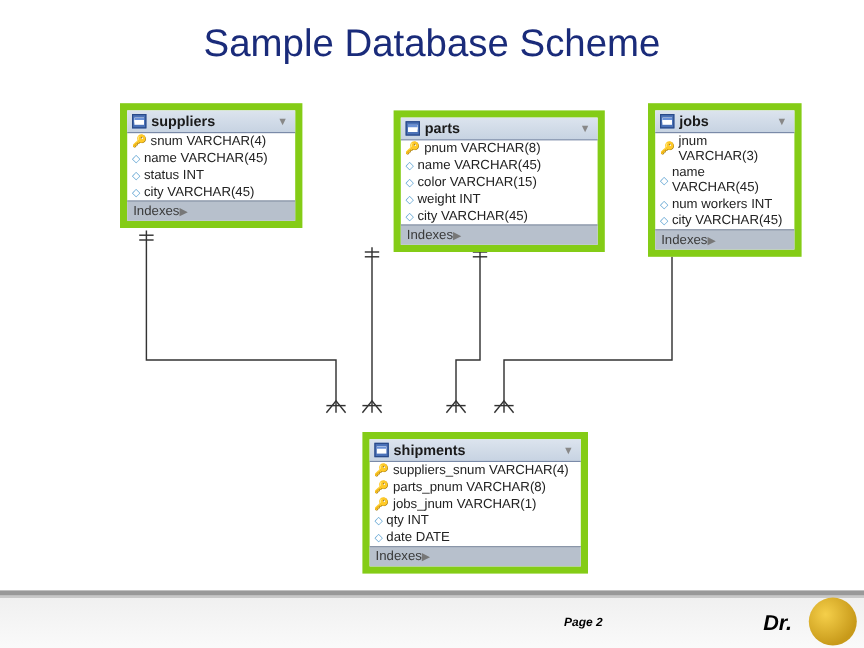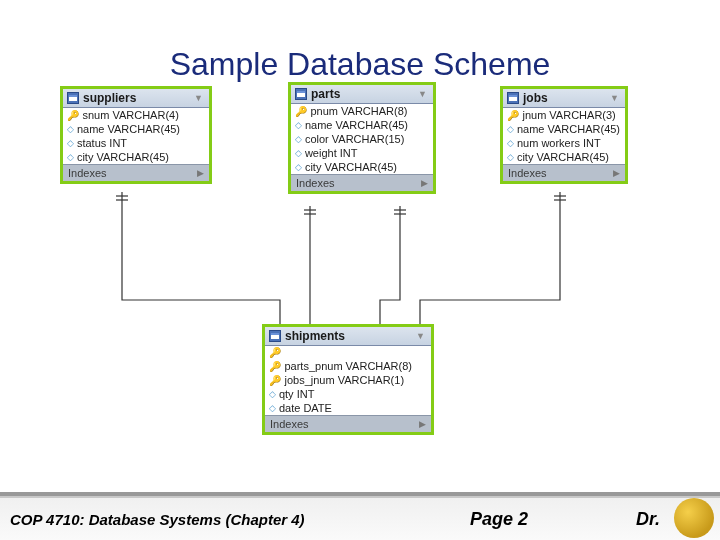--- a/index.html
+++ b/index.html
@@ -11,34 +11,34 @@
     font-family: Arial, sans-serif;
     position: relative;
     overflow: hidden;
   }
   .title {
     text-align: center;
     font-size: 32px;
     color: #1a2b7a;
     padding: 18px 0 8px 0;
     font-weight: normal;
-    margin-top: 28px;
   }
   .canvas {
     position: absolute;
     top: 0; left: 0;
     width: 720px; height: 540px;
     pointer-events: none;
   }
   .table-box {
     position: absolute;
-    border: 3px solid #84cc16;
+    border: 6px solid #84cc16;
     background: #fff;
     font-size: 11px;
     width: 158px;
+    margin-left: 40px;
   }
   .thead {
     background: linear-gradient(#dce4ee, #c7d3e2);
     border-bottom: 1px solid #7a8aa8;
     padding: 2px 4px;
     display: flex;
     align-items: center;
     font-weight: bold;
     color: #1a1a1a;
     font-size: 12px;
@@ -79,21 +79,20 @@
     margin-right: 3px;
     font-size: 9px;
   }
   .idx {
     background: #b7c0cc;
     color: #3a3a3a;
     padding: 2px 5px;
     border-top: 1px solid #8a96a8;
     font-size: 11px;
     display: flex;
-    justify-content: space-between;
     align-items: center;
   }
   .idx .tri-r { color: #777; font-size: 9px; }
   .footer-bar {
     position: absolute;
     bottom: 0; left: 0; right: 0;
     height: 44px;
     border-top: 2px solid #aaa;
     background: linear-gradient(#f0f0f0, #fafafa);
     display: flex;
@@ -111,21 +110,21 @@
   .footer-left {
     font-weight: bold;
     font-style: italic;
     font-size: 15px;
   }
   .footer-page {
     position: absolute;
     left: 470px;
     font-weight: bold;
     font-style: italic;
-    font-size: 18px;
+    font-size: 10px;
   }
   .footer-right {
     position: absolute;
     right: 60px;
     font-weight: bold;
     font-style: italic;
     font-size: 18px;
   }
   .logo {
     position: absolute;
@@ -190,21 +189,21 @@
   <div class="col">
       <span class="dia">◇</span>
       <span>city VARCHAR(45)</span>
     </div>
   <div class="idx">
       <span>Indexes</span>
       <span class="tri-r">▶</span>
     </div>
 </div>
 
-<div class="table-box" style="left:288px;top:82px;width:148px">
+<div class="table-box" style="left:288px;top:92px;width:176px">
   <div class="thead">
     <span class="ticon"></span>
     <span>parts</span>
     <span style="flex:1"></span>
     <span class="tri-r">▼</span>
   </div>
   <div class="col">
       <span class="key">🔑</span>
       <span>pnum VARCHAR(8)</span>
     </div>
@@ -252,29 +251,30 @@
   <div class="col">
       <span class="dia">◇</span>
       <span>city VARCHAR(45)</span>
     </div>
   <div class="idx">
       <span>Indexes</span>
       <span class="tri-r">▶</span>
     </div>
 </div>
 
-<div class="table-box" style="left:262px;top:324px;width:172px">
+<div class="table-box" style="left:262px;top:360px;width:188px">
   <div class="thead">
     <span class="ticon"></span>
     <span>shipments</span>
     <span style="flex:1"></span>
     <span class="tri-r">▼</span>
   </div>
   <div class="col">
       <span class="key">🔑</span>
+      <span>suppliers_snum VARCHAR(4)</span>
     </div>
   <div class="col">
       <span class="key">🔑</span>
       <span>parts_pnum VARCHAR(8)</span>
     </div>
   <div class="col">
       <span class="key">🔑</span>
       <span>jobs_jnum VARCHAR(1)</span>
     </div>
   <div class="col">
@@ -285,17 +285,16 @@
       <span class="dia">◇</span>
       <span>date DATE</span>
     </div>
   <div class="idx">
       <span>Indexes</span>
       <span class="tri-r">▶</span>
     </div>
 </div>
 
 <div class="footer-bar">
-  <span class="footer-left">COP 4710: Database Systems  (Chapter 4)</span>
   <span class="footer-page">Page 2</span>
   <span class="footer-right">Dr.</span>
   <div class="logo"></div>
 </div>
 
 </body></html>

